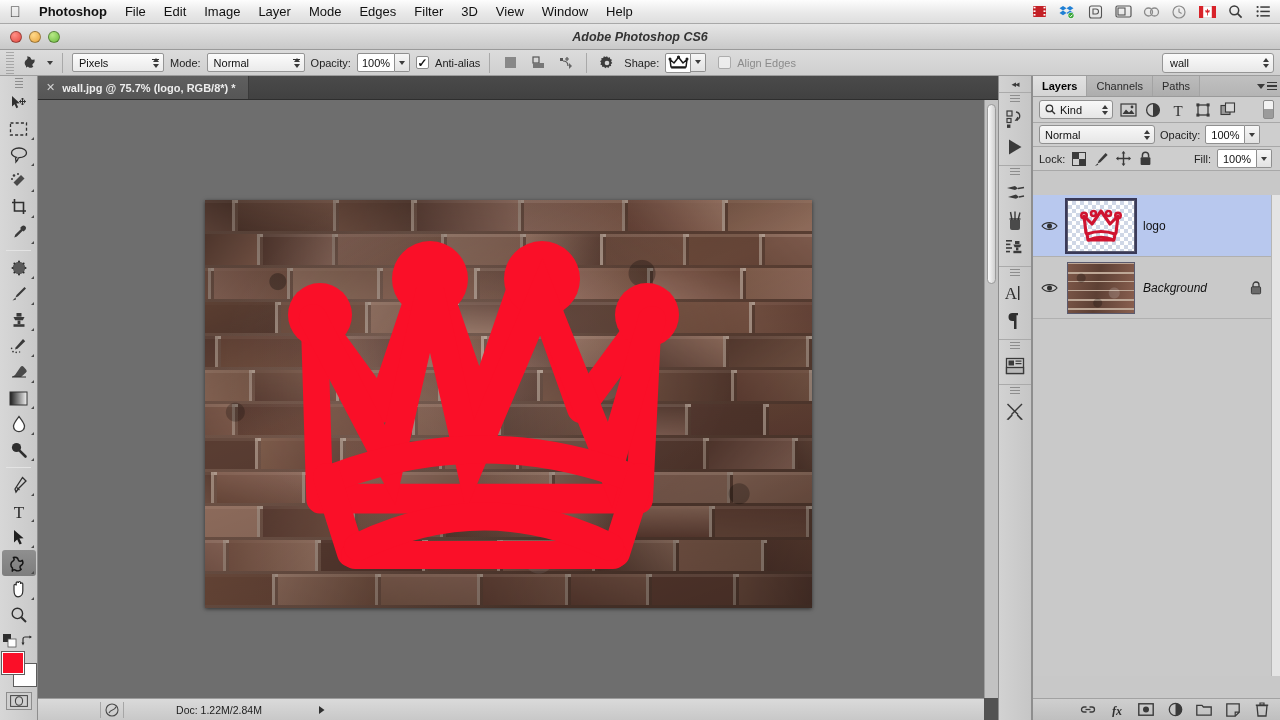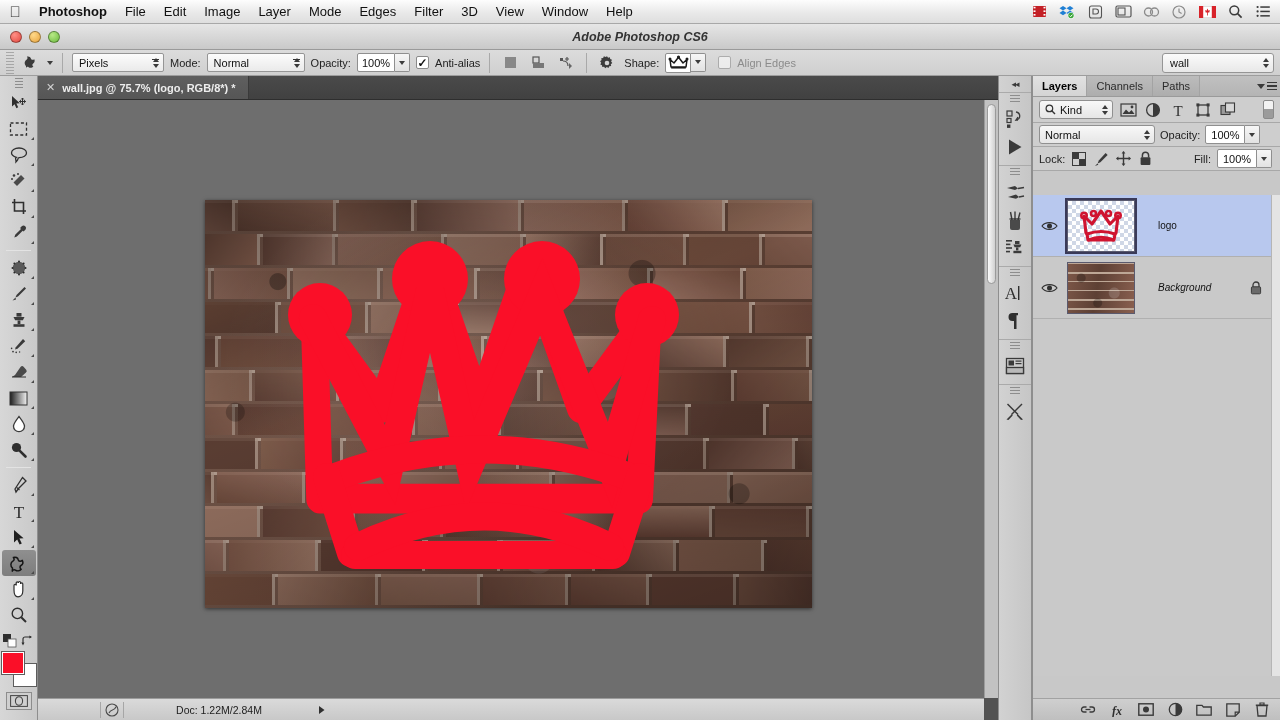--- a/index.html
+++ b/index.html
@@ -283,21 +283,21 @@
     display:flex;align-items:center;justify-content:center;
   }
   .thumb.selected{ outline:2px solid #3a3a58; outline-offset:0px;}
   .checker{
     position:absolute;inset:0;
     background-image:
       linear-gradient(45deg,#cfd7e6 25%,transparent 25%,transparent 75%,#cfd7e6 75%),
       linear-gradient(45deg,#cfd7e6 25%,transparent 25%,transparent 75%,#cfd7e6 75%);
     background-size:8px 8px; background-position:0 0,4px 4px; background-color:#fff;
   }
-  .lname{ font-size:10px; color:#111;margin-left:15px; }
+  .lname{ font-size:12px; color:#111; }
   .lname.ital{ font-style:italic; }
   .llock{ margin-left:auto; padding-right:12px; }
 
   .panelfoot{
     position:absolute; left:0; right:0; bottom:0; height:22px;
     background:linear-gradient(#cfcfcf,#bfbfbf); border-top:1px solid #a2a2a2;
     display:flex; align-items:center; justify-content:flex-end; gap:13px; padding-right:10px;
   }
   .pf-ico{ width:16px;height:16px;display:flex;align-items:center;justify-content:center;}
   .panelscroll{

